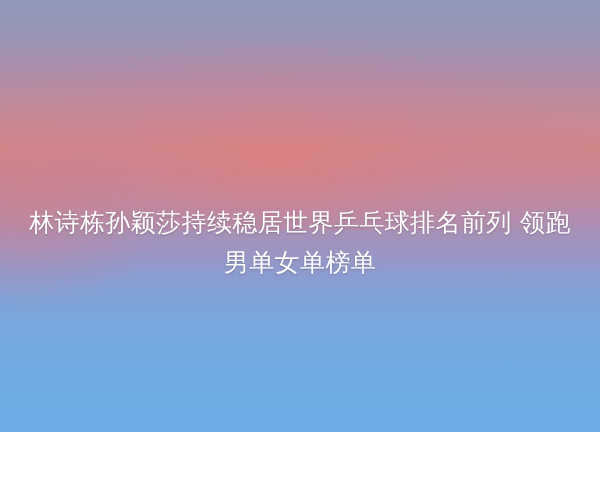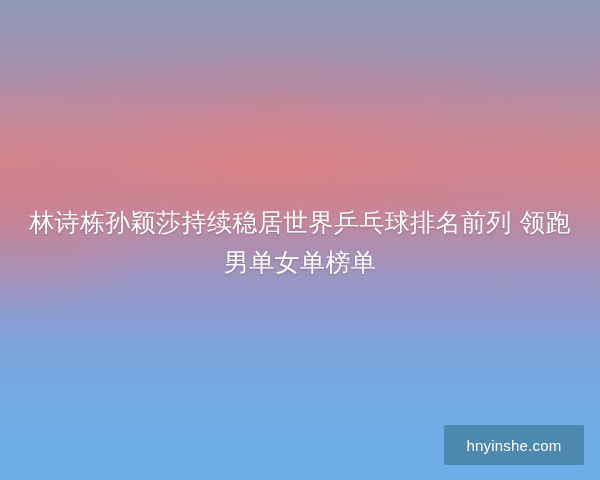--- a/index.html
+++ b/index.html
@@ -8,21 +8,21 @@
   }
   body {
     width: 600px;
     height: 480px;
     overflow: hidden;
     font-family: "Liberation Sans", sans-serif;
   }
   #poster {
     position: relative;
     width: 600px;
-    height: 480px;
+    height: 432px;
     overflow: hidden;
     background: linear-gradient(
         to bottom,
         #8f9ab8 0%,
         #9a96b4 8%,
         #b18ea8 18%,
         #c98a96 28%,
         #d2868b 34%,
         #cb8693 40%,
         #b98ca8 48%,
@@ -116,16 +116,13 @@
 <body>
 
 <div id="poster">
   <div id="bloom-top"></div>
   <div id="bloom-left"></div>
   <div id="bloom-bottom"></div>
   <div id="grain"></div>
 
   <div id="headline">林诗栋孙颖莎持续稳居世界乒乓球排名前列 领跑男单女单榜单</div>
 
-  <div id="watermark">
-    <span id="watermark-text">hnyinshe.com</span>
-  </div>
 </div>
 
 </body></html>

